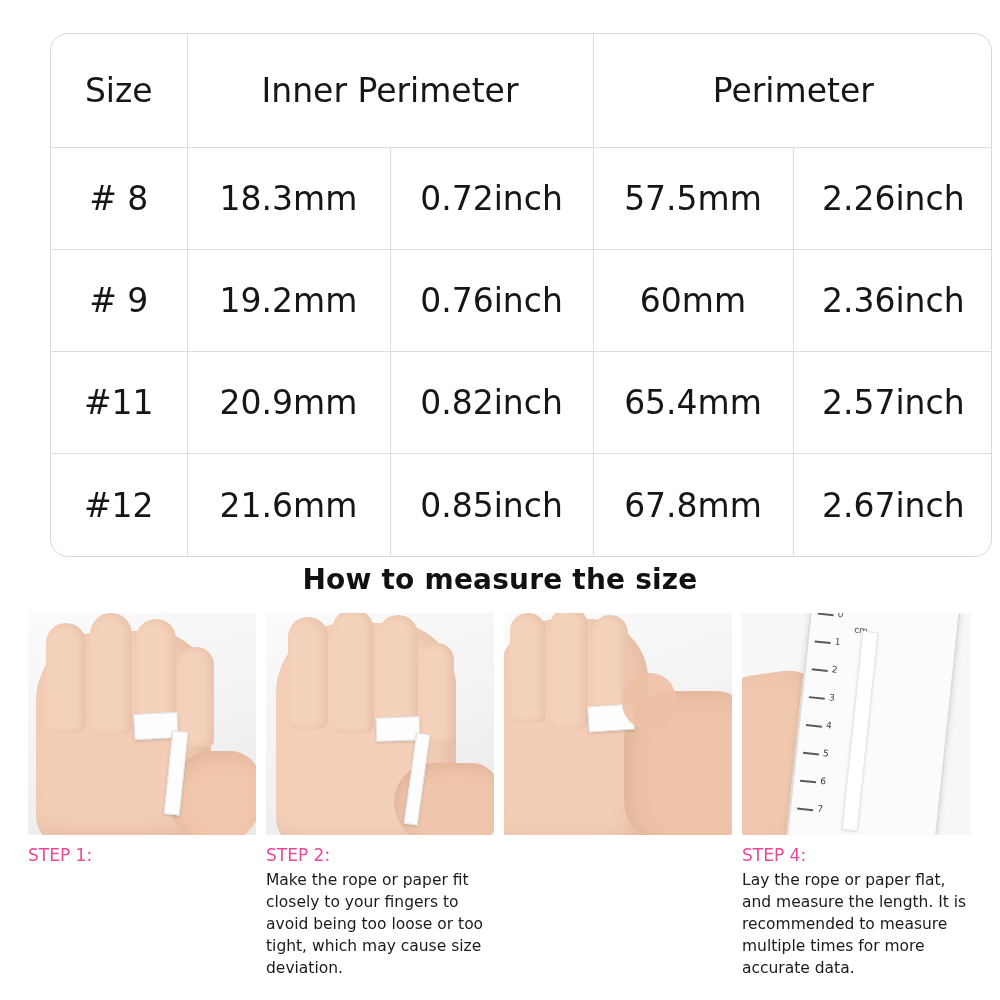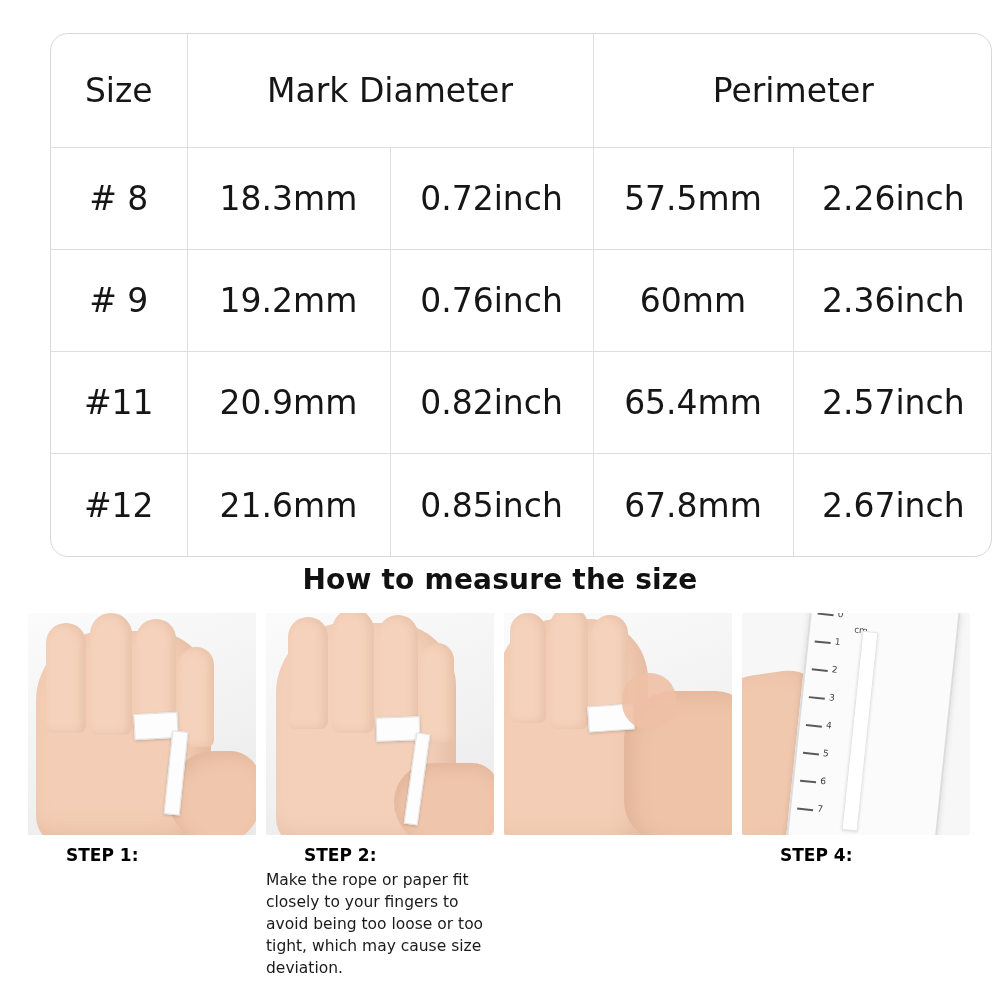--- a/index.html
+++ b/index.html
@@ -90,23 +90,22 @@
     width: 228px;
     height: 222px;
     border-radius: 2px;
     overflow: hidden;
     position: relative;
     background: #f3ece8;
   }
   .step-label {
     margin-top: 10px;
     font-size: 17px;
-    font-weight: 700;
-    color: #000000;
-    margin-left: 38px;
+    font-weight: 400;
+    color: #ec4899;
   }
   .step-text {
     margin-top: 4px;
     font-size: 15.5px;
     line-height: 1.42;
     color: #1b1b1b;
   }
 
   
   .bg-white {
@@ -188,21 +187,21 @@
       <colgroup>
         <col class="col-size">
           <col class="col-d1">
           <col class="col-d2">
           <col class="col-p1">
           <col class="col-p2">
       </colgroup>
       <tbody>
           <tr>
         <th class="hdr">Size</th>
-        <th class="hdr" colspan="2">Mark Diameter</th>
+        <th class="hdr" colspan="2">Inner Perimeter</th>
         <th class="hdr" colspan="2">Perimeter</th>
       </tr>
       <tr>
         <td class="row-cell"># 8</td>
         <td class="row-cell">18.3mm</td>
         <td class="row-cell">0.72inch</td>
         <td class="row-cell">57.5mm</td>
         <td class="row-cell">2.26inch</td>
       </tr>
       <tr>
@@ -297,16 +296,17 @@
           <div class="p4-num" style="top:150px;">5</div>
           <div class="p4-tick" style="top:184px;"></div>
           <div class="p4-num" style="top:178px;">6</div>
           <div class="p4-tick" style="top:212px;"></div>
           <div class="p4-num" style="top:206px;">7</div>
           <div class="p4-num" style="top:24px; left:44px;">cm</div>
         </div>
         <div class="p4-strip"></div>
       </div>
       <div class="step-label">STEP 4:</div>
+      <div class="step-text">Lay the rope or paper flat, and measure the length. It is recommended to measure multiple times for more accurate data.</div>
     </div>
 
   </div>
 </div>
 
 </body></html>

